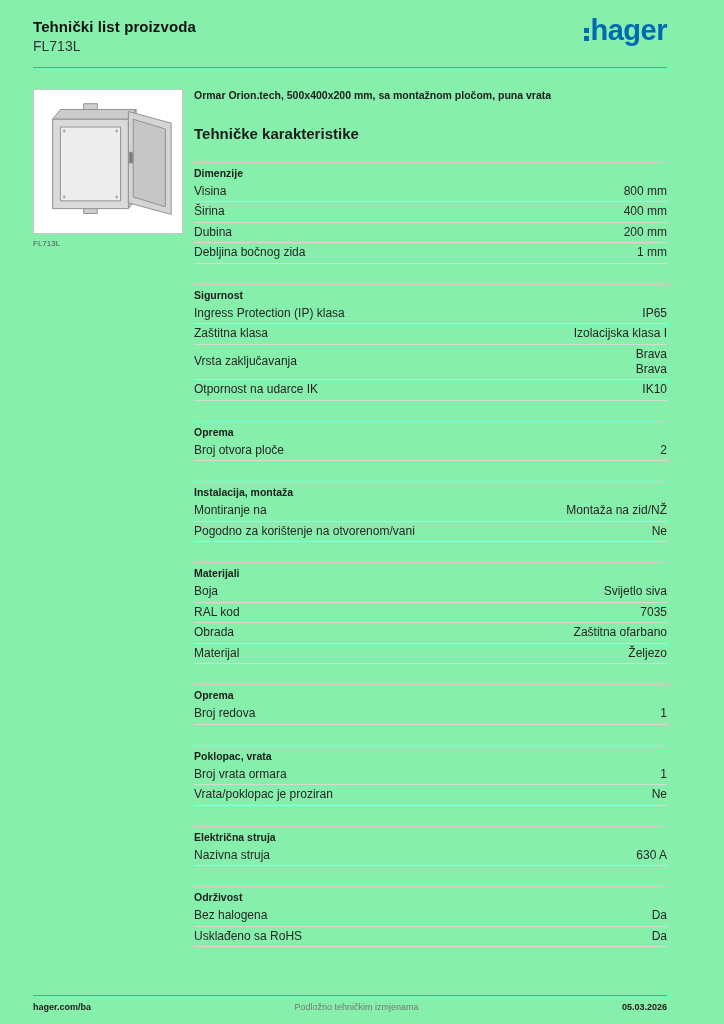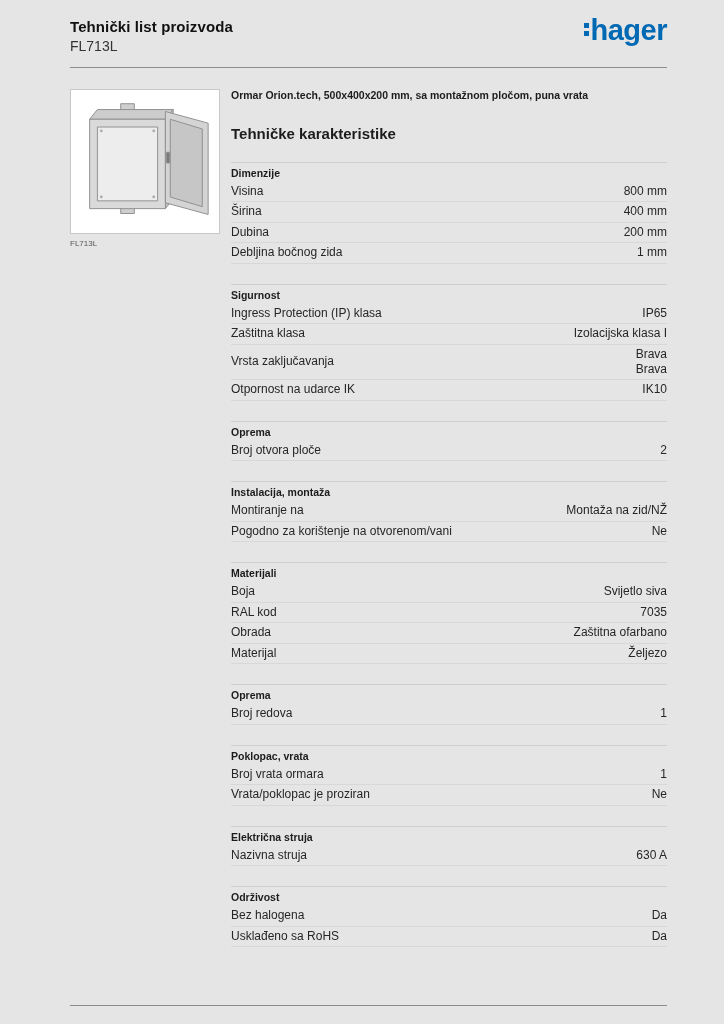--- a/index.html
+++ b/index.html
@@ -5,29 +5,29 @@
   * { box-sizing: border-box; margin: 0; padding: 0; }
   html, body { background: #ffffff; }
   body {
     width: 724px; height: 1024px;
     font-family: "Liberation Sans", sans-serif;
     color: #262626;
     overflow: hidden;
   }
   .page {
     width: 724px; height: 1024px;
-    padding: 18px 57px 0 70px;
+    padding: 18px 57px 0 33px;
     display: flex; flex-direction: column;
-    background: #e5e5e5;
+    background: #86efac;
   }
   
   .header { display: flex; justify-content: space-between; align-items: flex-start; }
   .page-title { font-size: 15px; font-weight: bold; color: #111111; letter-spacing: 0.1px; }
   .product-code { font-size: 14px; font-weight: 400; color: #333333; margin-top: 3px; }
-  .logo { display: flex; align-items: center; color: #0069b4; font-weight: bold; font-size: 29px; line-height: 0.85; letter-spacing: -0.5px; }
+  .logo { display: flex; align-items: flex-end; color: #0069b4; font-weight: bold; font-size: 29px; line-height: 0.85; letter-spacing: -0.5px; }
   .logo-dots { display: inline-flex; flex-direction: column; gap: 3px; margin-right: 2px; padding-bottom: 2px; }
   .logo-dot { width: 5px; height: 5px; background: #0069b4; }
   .header-rule { border: none; border-top: 1px solid #8c8c8c; margin-top: 13px; }
   
   .content { display: flex; gap: 11px; margin-top: 21px; align-items: flex-start; }
   .left-col { width: 150px; flex: 0 0 150px; }
   .product-image-box { width: 150px; height: 145px; border: 1px solid #c8c8c8; background: #ffffff; display: flex; align-items: center; justify-content: center; }
   .image-caption { font-size: 8px; color: #555555; margin-top: 5px; }
   .right-col { flex: 1 1 auto; min-width: 0; }
   .description { font-size: 10.5px; font-weight: bold; line-height: 1.3; color: #1c1c1c; }
@@ -212,15 +212,20 @@
               <span class="row-value">Da</span>
             </div>
           </section>
         </div>
     </main>
 
   </div>
 
   <footer class="footer">
     <hr class="footer-rule">
+    <div class="footer-row">
+      <a class="footer-left" href="#">hager.com/ba</a>
+      <span class="footer-center">Podložno tehničkim izmjenama</span>
+      <span class="footer-right">05.03.2026</span>
+    </div>
   </footer>
 
 </div>
 
 </body></html>

